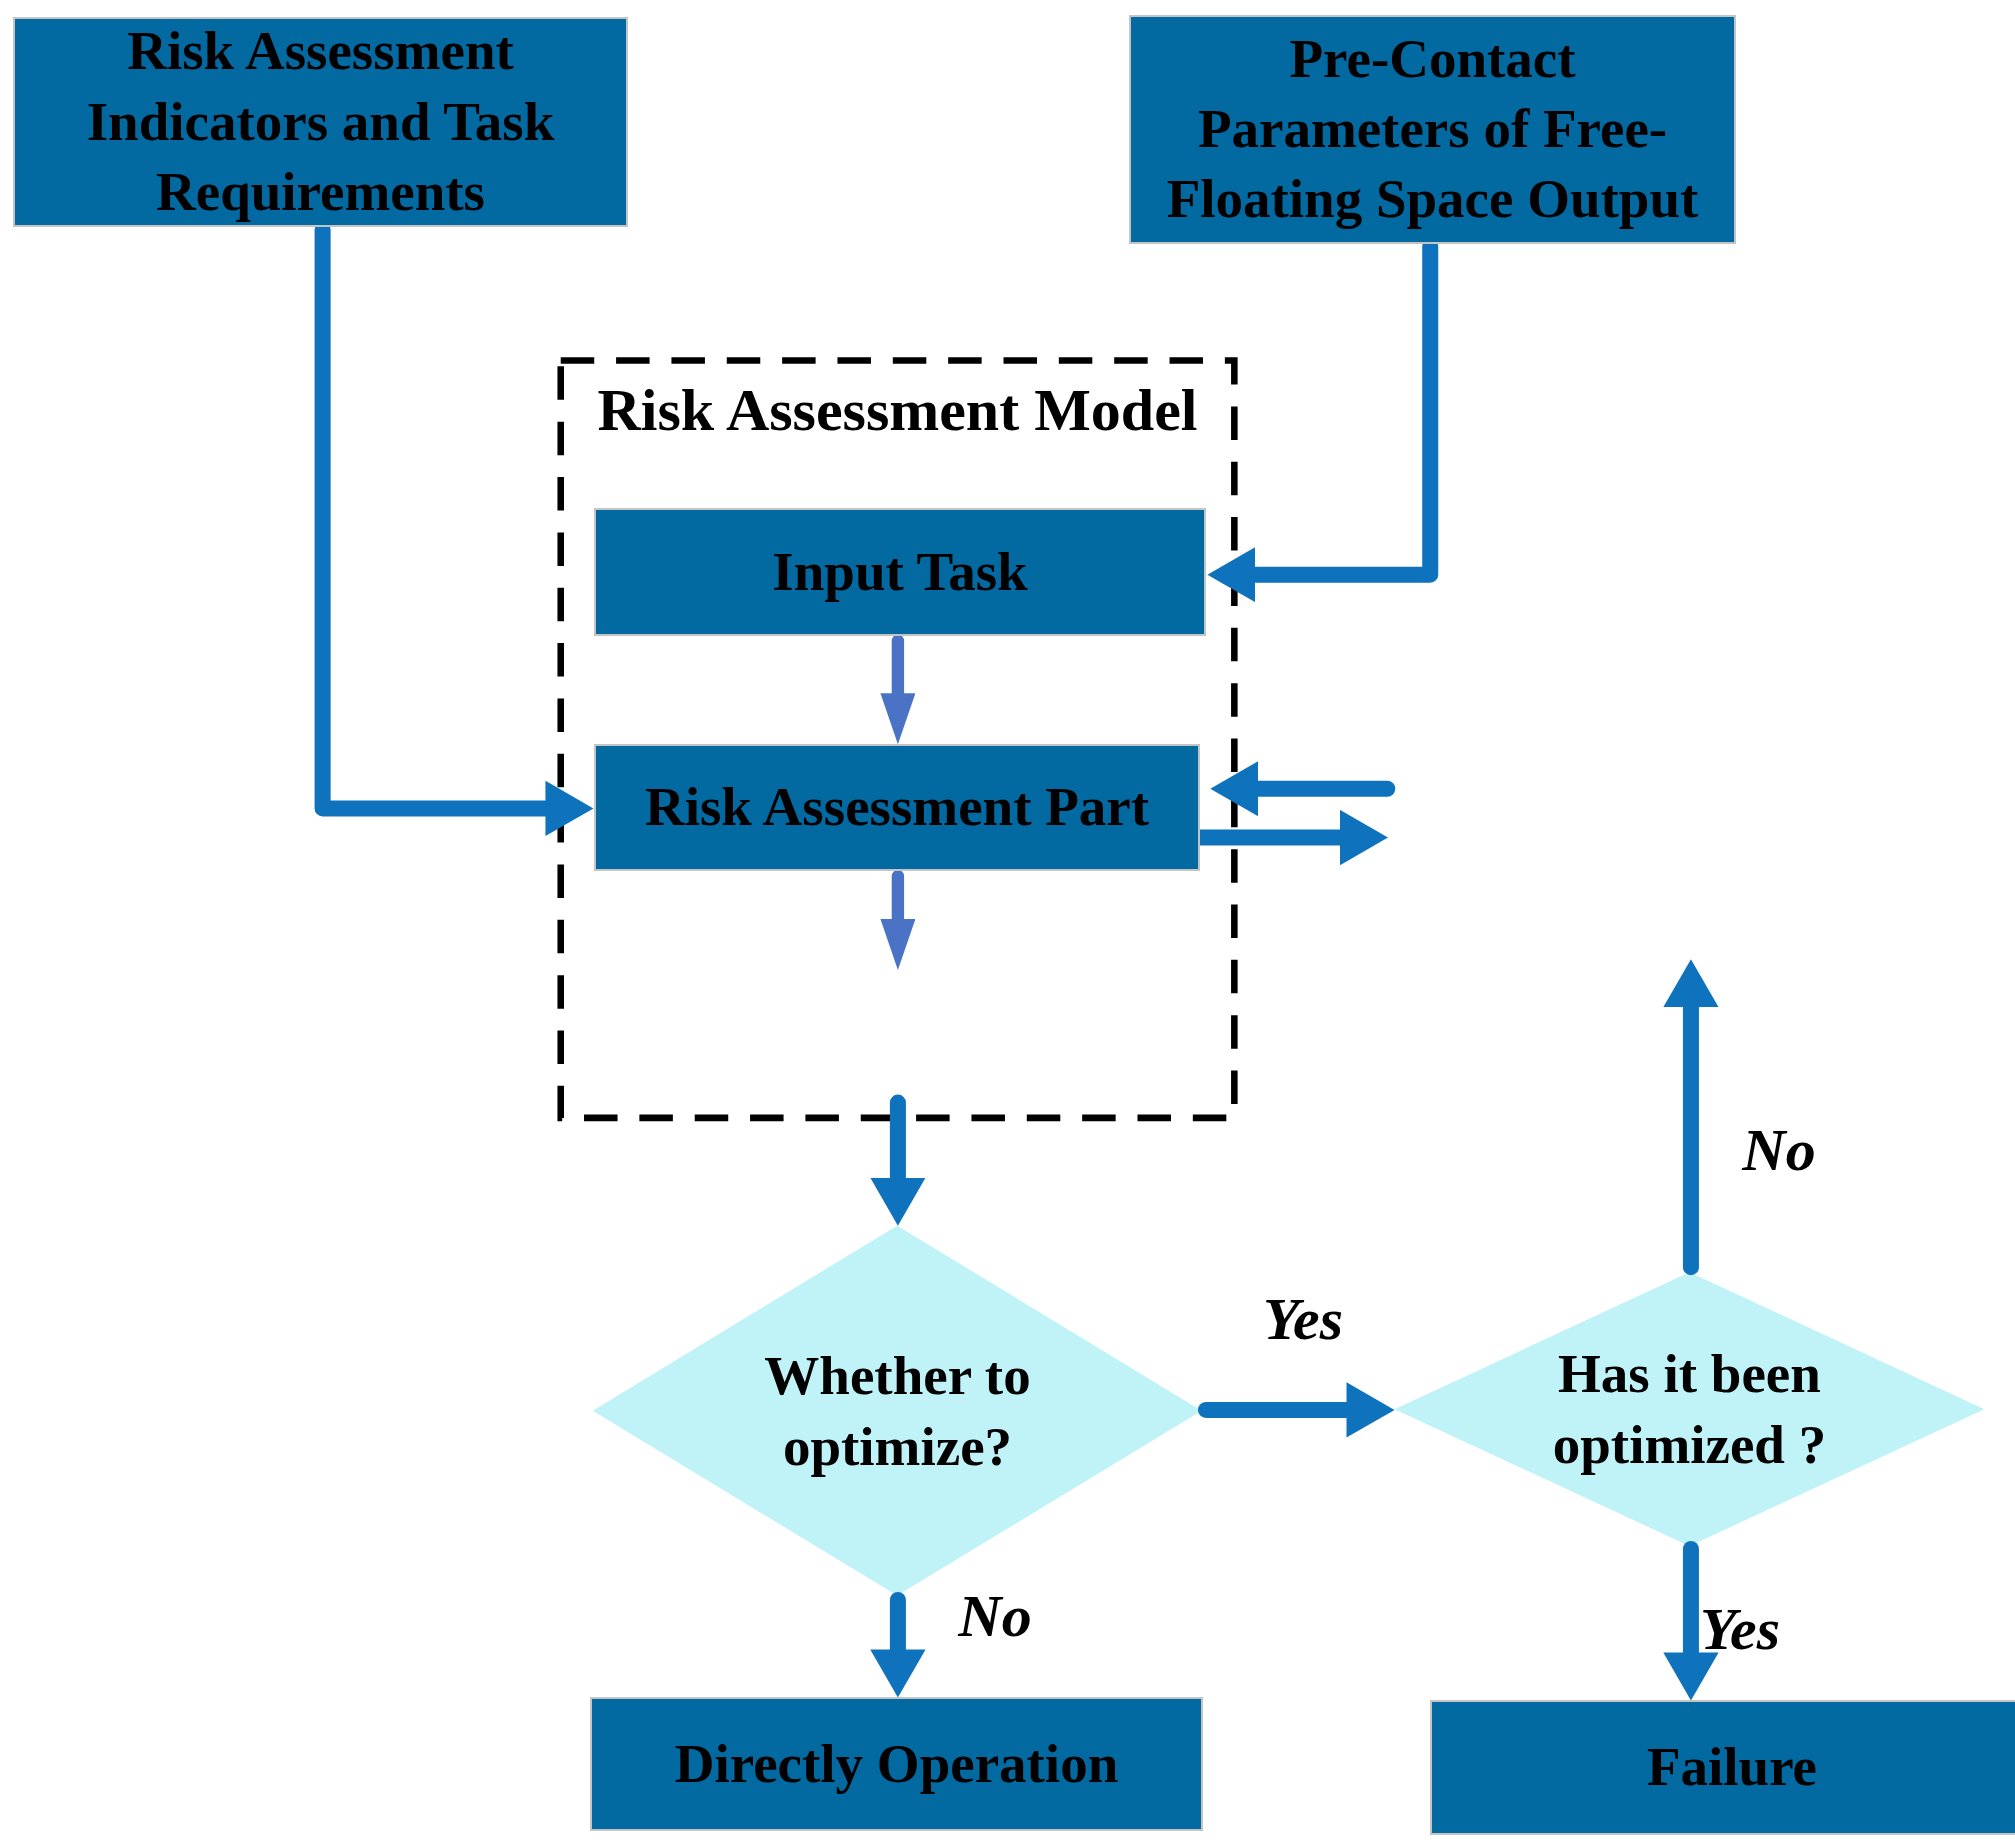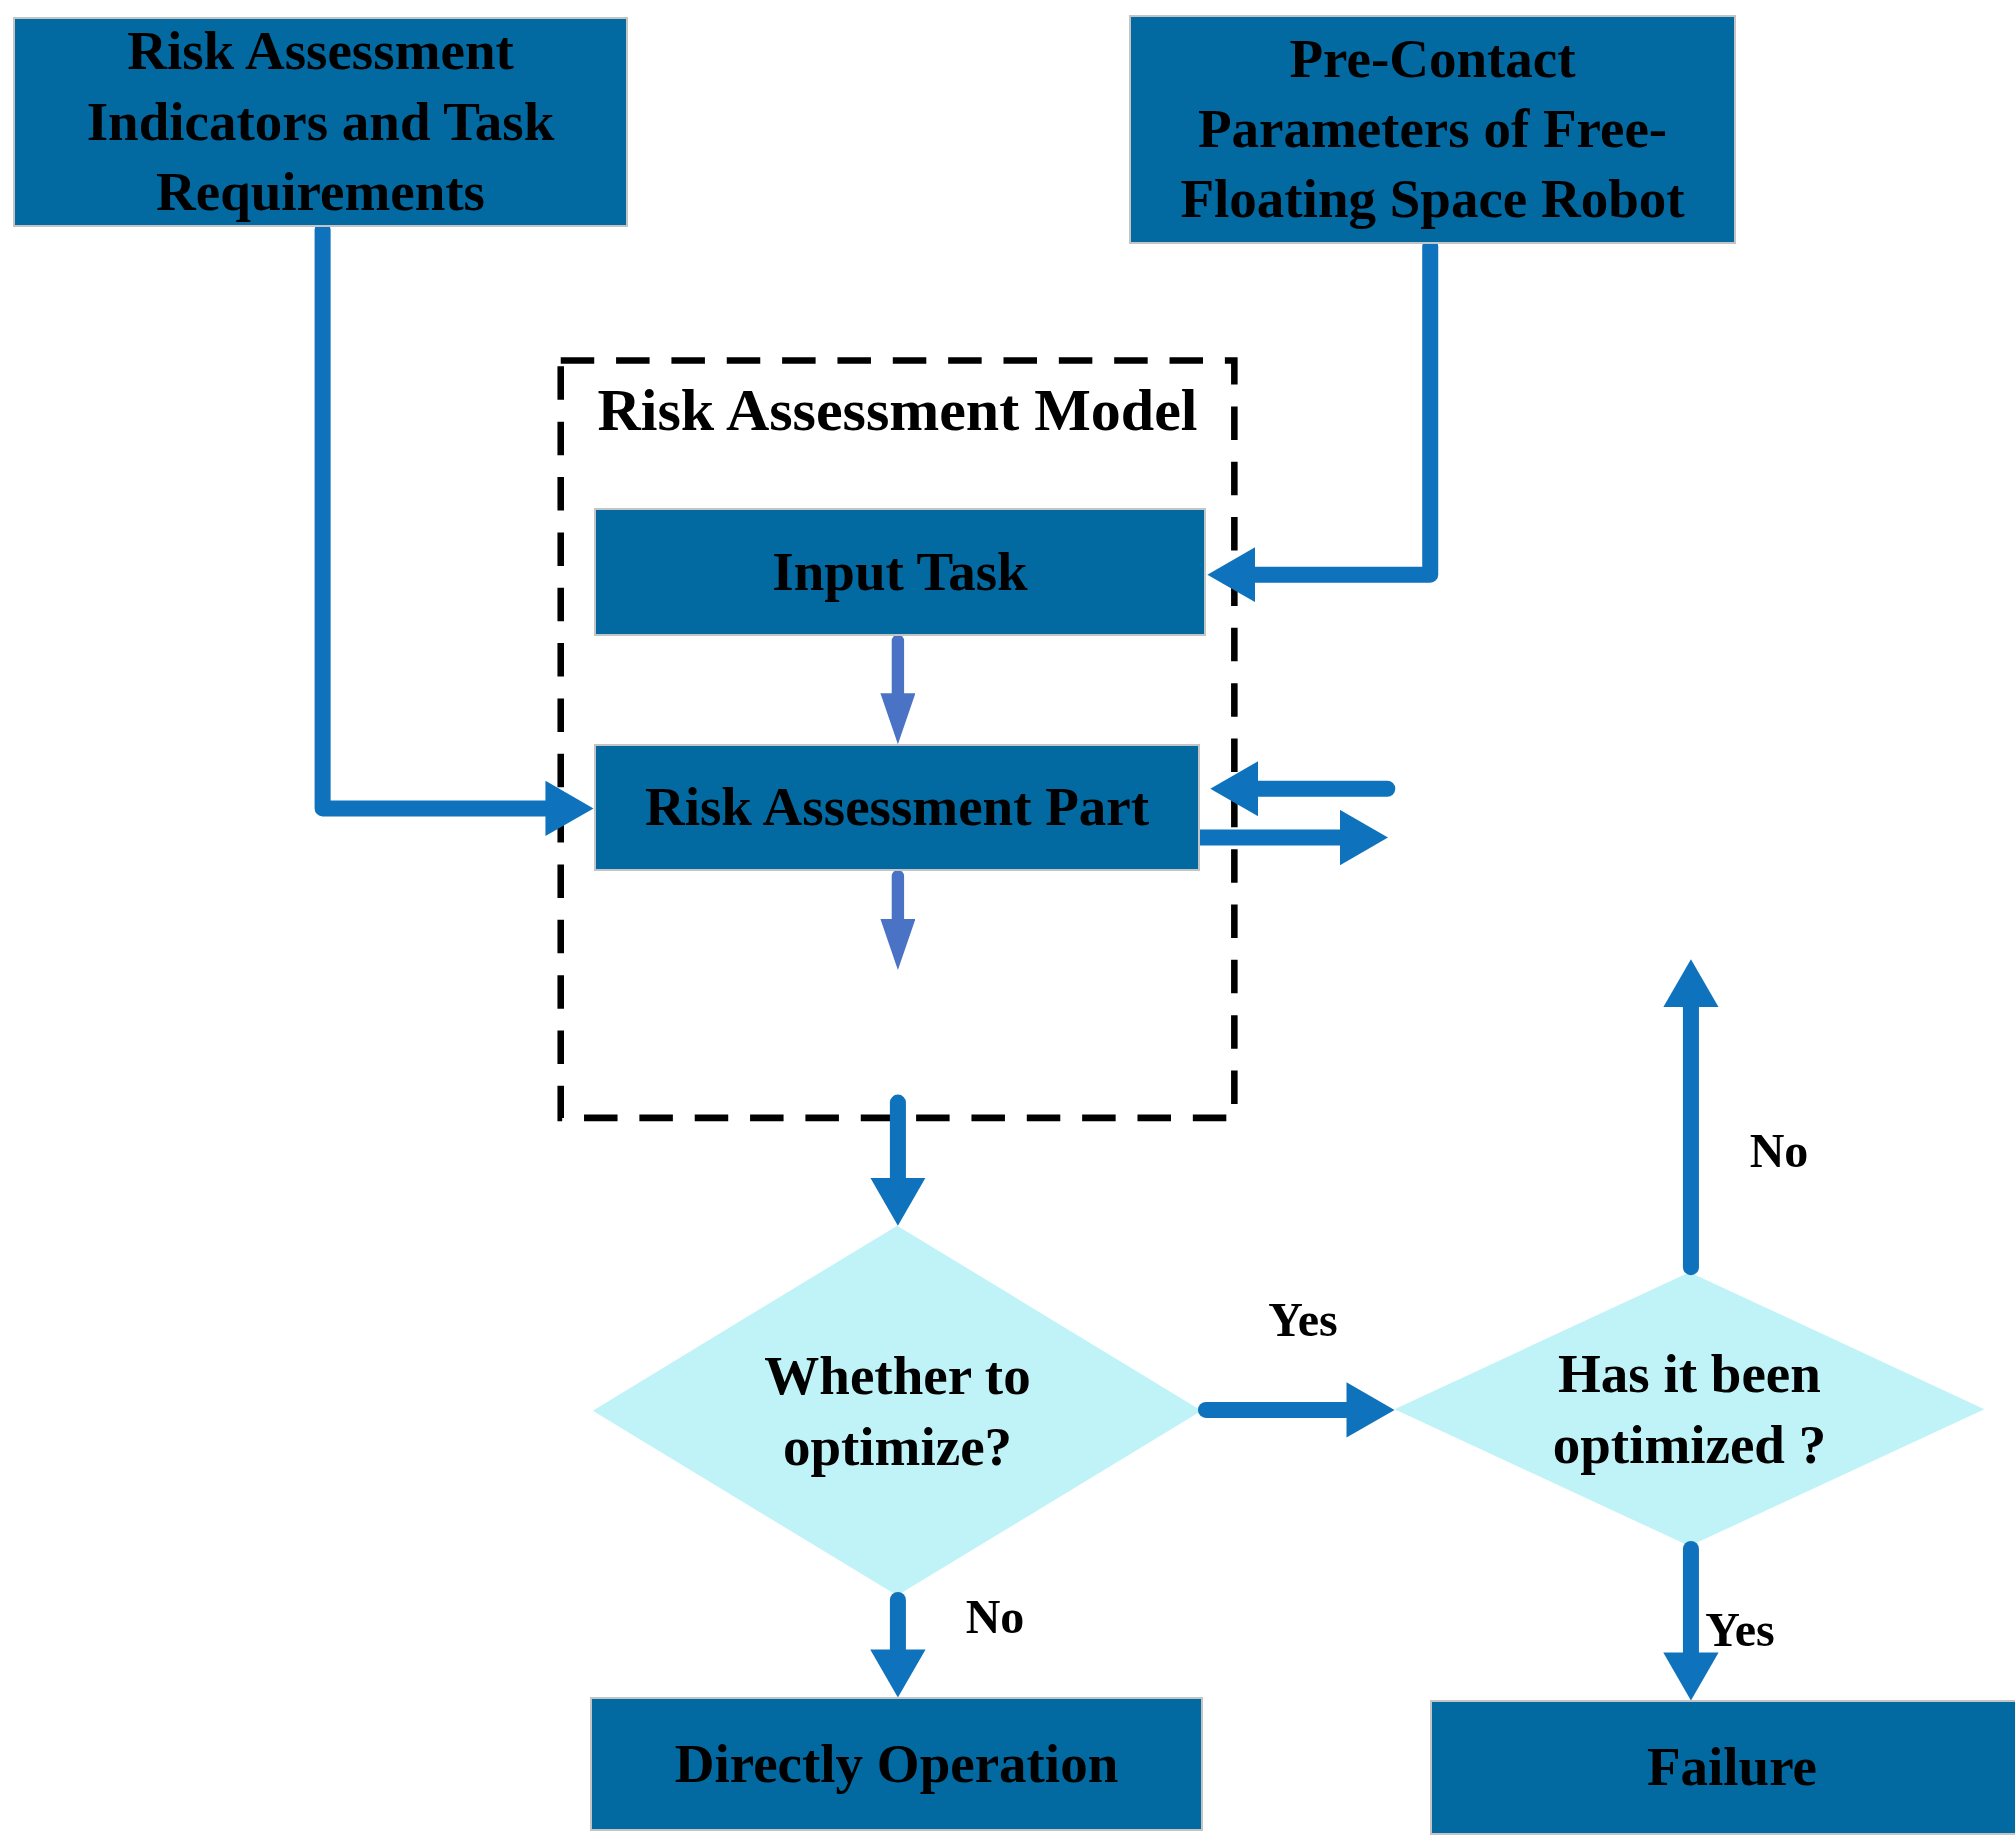--- a/index.html
+++ b/index.html
@@ -31,21 +31,22 @@
     background:transparent;
     border:none;
     font-weight:700;
     white-space:pre-line;
   }
   .model-title{
     font-size:60px;
     font-weight:700;
   }
   .edge-label{
-    font-size:48px;
+    font-size:60px;
+    font-style:italic;
     font-weight:700;
   }
   .diamond-label{
     font-size:55px;
     font-weight:700;
     line-height:1.3;
   }
 </style>
 </head>
 <body>
@@ -84,21 +85,21 @@
       <path d="M1233,1203 L1233,1262" marker-end="url(#headLight)" stroke="#4A73C5"></path>
     </g>
   </svg>
 
   <div class="node" style="left:13px;top:17px;width:615px;height:210px;">Risk Assessment
 Indicators and Task
 Requirements</div>
 
   <div class="node" style="left:1129px;top:14.6px;width:607px;height:229px;">Pre-Contact
 Parameters of Free-
-Floating Space Robot</div>
+Floating Space Output</div>
 
   <div class="floating-label model-title" style="left:568px;top:370px;width:659px;height:80px;">Risk Assessment Model</div>
 
   <div class="node" style="left:594px;top:508px;width:612px;height:128px;">Input Task</div>
 
   <div class="node" style="left:594px;top:744px;width:606px;height:127px;">Risk Assessment Part</div>
 
 
 
   <div class="node" style="left:590px;top:1697px;width:613px;height:134px;">Directly Operation</div>

